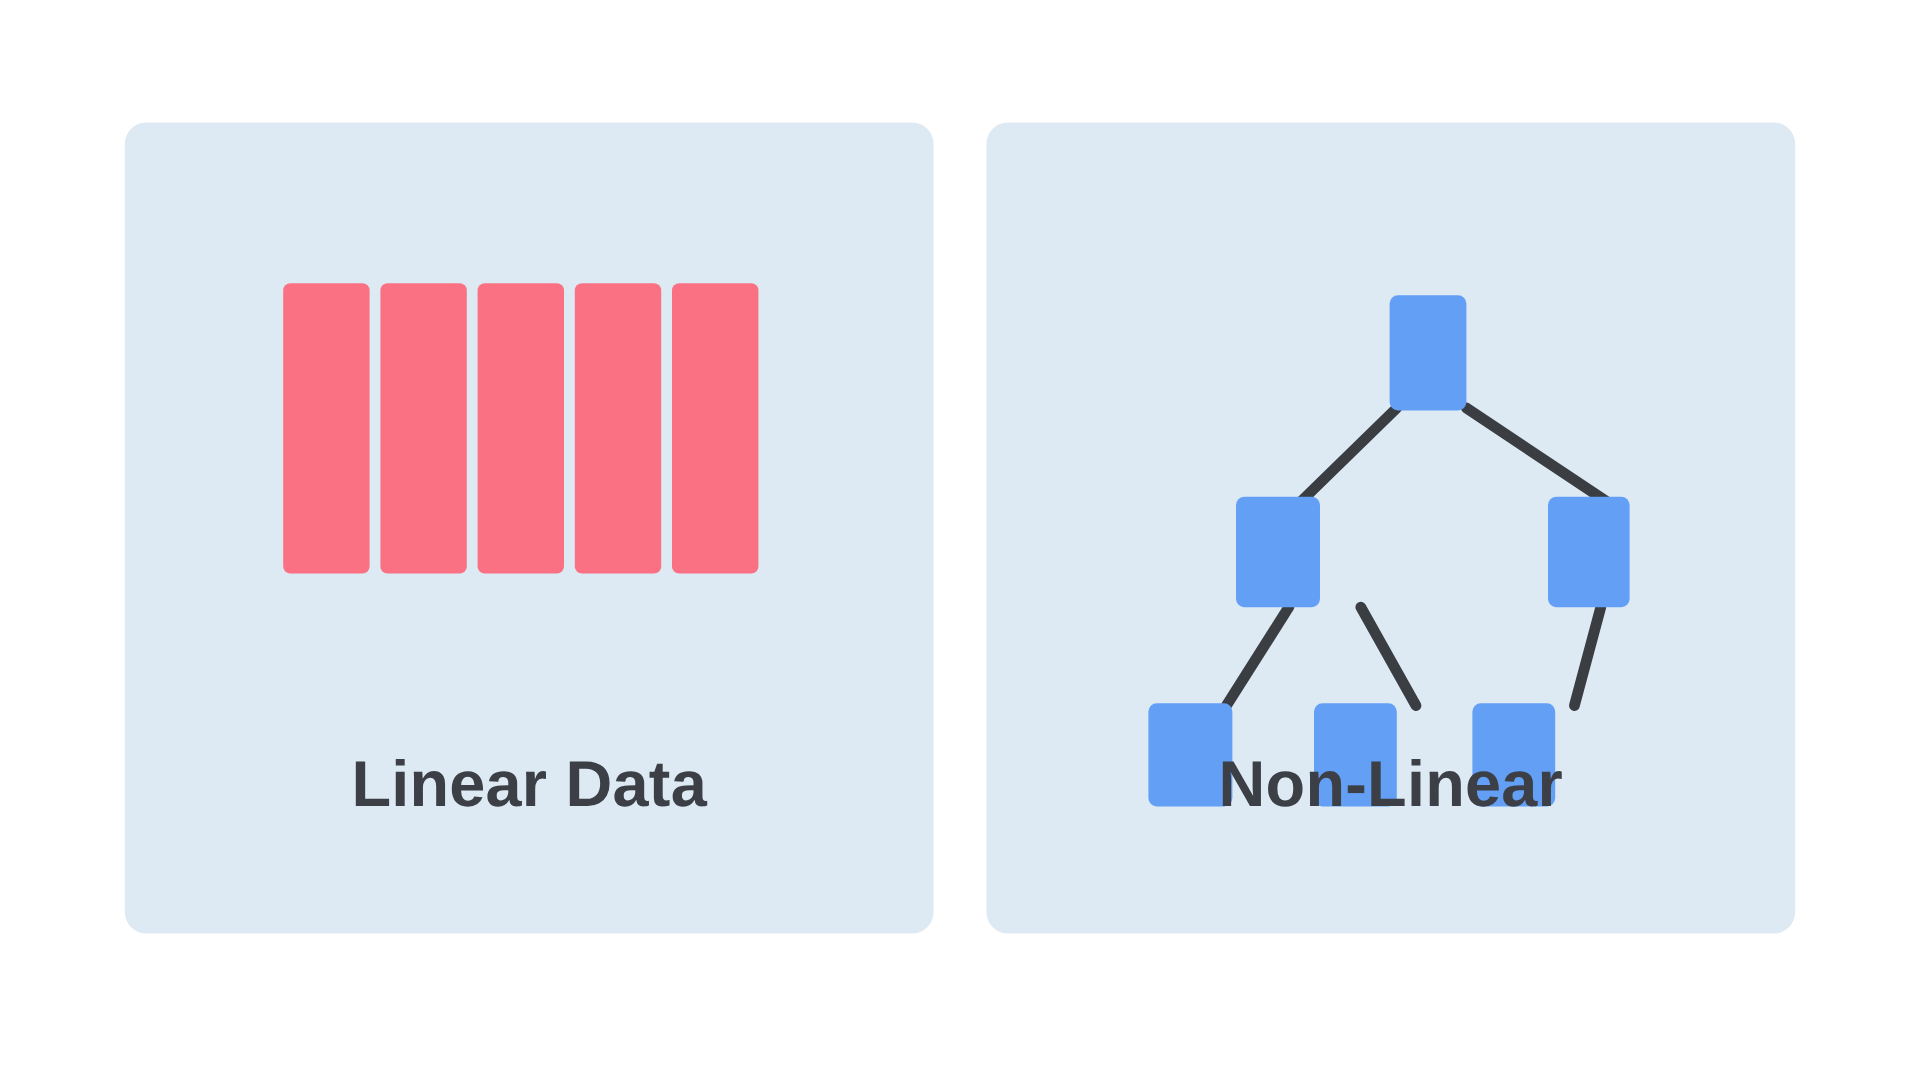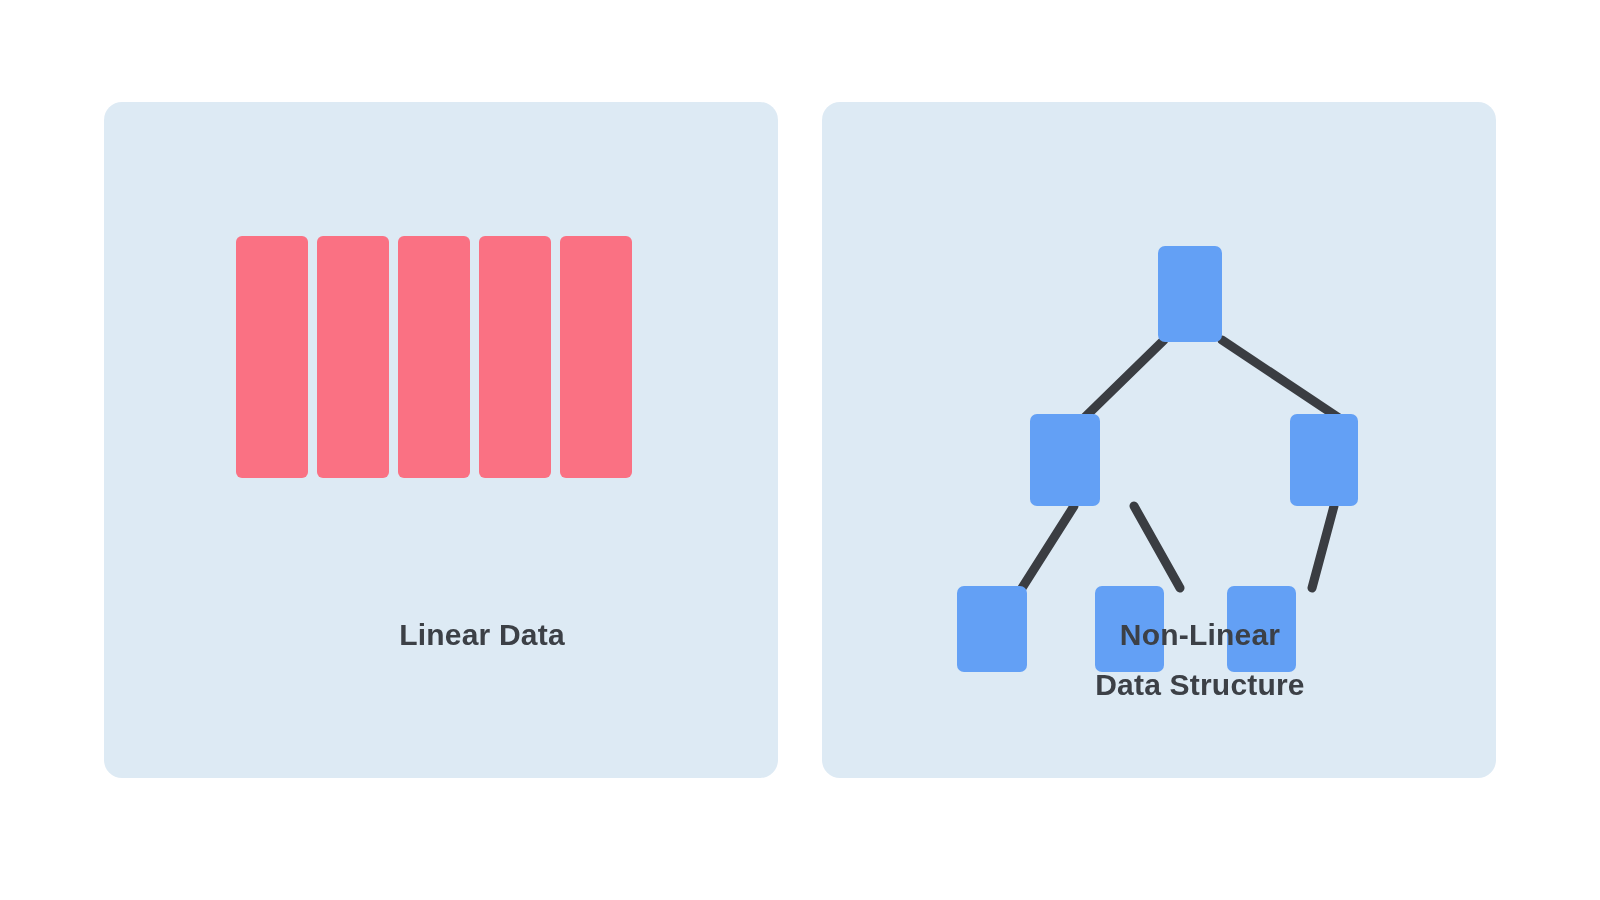--- a/index.html
+++ b/index.html
@@ -82,24 +82,23 @@
   }
 
   
   .caption {
     position: absolute;
     left: 0;
     width: 674px;
     text-align: center;
     color: #3c4046;
     font-weight: bold;
-    font-size: 30px;
+    font-size: 54px;
     line-height: 1.65;
     letter-spacing: 0.2px;
-    padding-left: 41px;
   }
   #caption-linear {
     top: 508px;
   }
   #caption-nonlinear {
     top: 508px;
   }
   .caption-line {
     display: block;
     white-space: nowrap;
@@ -144,18 +143,17 @@
           <rect class="tree-node" x="368" y="282" width="68" height="92" rx="7"></rect>
           <rect class="tree-node" x="35" y="454" width="70" height="86" rx="7"></rect>
           <rect class="tree-node" x="173" y="454" width="69" height="86" rx="7"></rect>
           <rect class="tree-node" x="305" y="454" width="69" height="86" rx="7"></rect>
         </g>
       </svg>
     </div>
 
     <div class="caption" id="caption-nonlinear">
       <span class="caption-line">Non-Linear</span>
-      <span class="caption-line">Data Structure</span>
     </div>
 
   </div>
 
 </div>
 
 </body></html>

